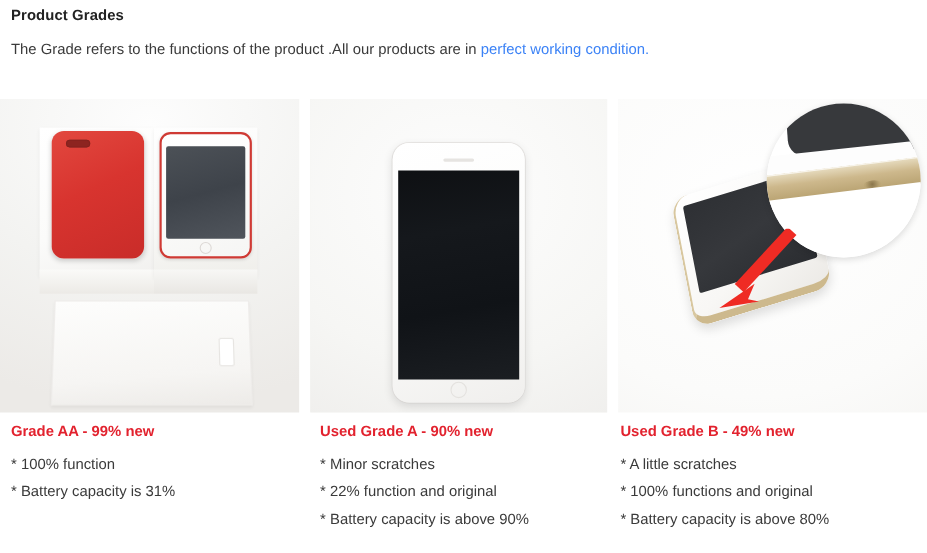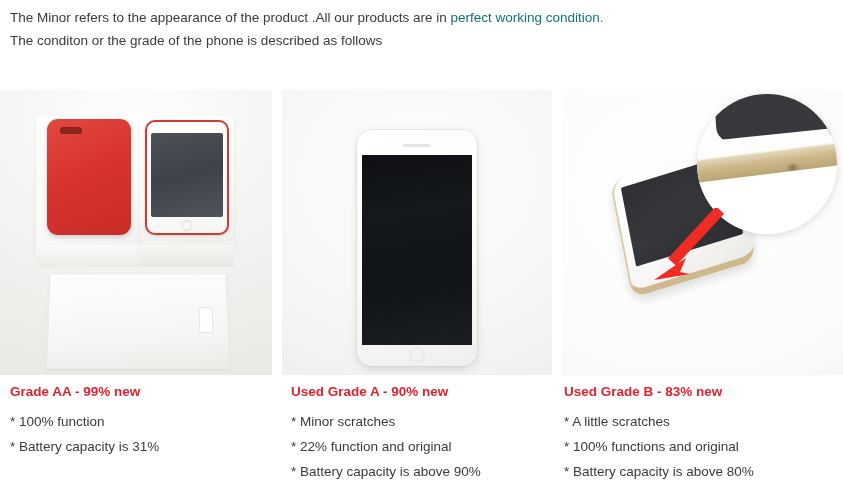--- a/index.html
+++ b/index.html
@@ -29,21 +29,21 @@
     margin: 0 0 11px 0;
     line-height: 16px;
   }
   .intro-line {
     font-size: 13.5px;
     color: #3a3a3a;
     line-height: 23px;
     margin: 0;
     white-space: nowrap;
   }
-  .accent-red { color: #0f766e; text-align: right; }
+  .accent-red { color: #3b82f6; text-align: right; }
 
   
   .image-strip {
     position: absolute;
     left: 0;
     top: 90px;
     width: 843px;
     height: 285px;
     display: flex;
     gap: 10px;
@@ -263,22 +263,22 @@
     line-height: 25px;
     white-space: nowrap;
   }
 </style>
 </head>
 <body>
 
 <div class="page">
 
   <div class="header">
-    <p class="intro-line"><span>The Minor refers to the appearance of the product .All our products are in </span><span class="accent-red">perfect working condition</span><span class="accent-red">.</span></p>
-    <p class="intro-line">The conditon or the grade of the phone is described as follows</p>
+    <div class="page-title">Product Grades</div>
+    <p class="intro-line"><span>The Grade refers to the functions of the product .All our products are in </span><span class="accent-red">perfect working condition</span><span class="accent-red">.</span></p>
   </div>
 
   <div class="image-strip">
 
     <div class="photo-card photo-1">
       <div class="p1-bg"></div>
       <div class="p1-box-left"></div>
       <div class="p1-box-left-side"></div>
       <div class="p1-box-right"></div>
       <div class="p1-box-right-side"></div>
@@ -332,21 +332,21 @@
     </div>
 
     <div class="grade-col grade-col-2">
       <div class="grade-title">Used Grade A - 90% new</div>
       <div class="grade-item">* Minor scratches</div>
       <div class="grade-item">* 22% function and original</div>
       <div class="grade-item">* Battery capacity is above 90%</div>
     </div>
 
     <div class="grade-col grade-col-3">
-      <div class="grade-title">Used Grade B - 83% new</div>
+      <div class="grade-title">Used Grade B - 49% new</div>
       <div class="grade-item">* A little scratches</div>
       <div class="grade-item">* 100% functions and original</div>
       <div class="grade-item">* Battery capacity is above 80%</div>
     </div>
 
   </div>
 
 </div>
 
 </body></html>

